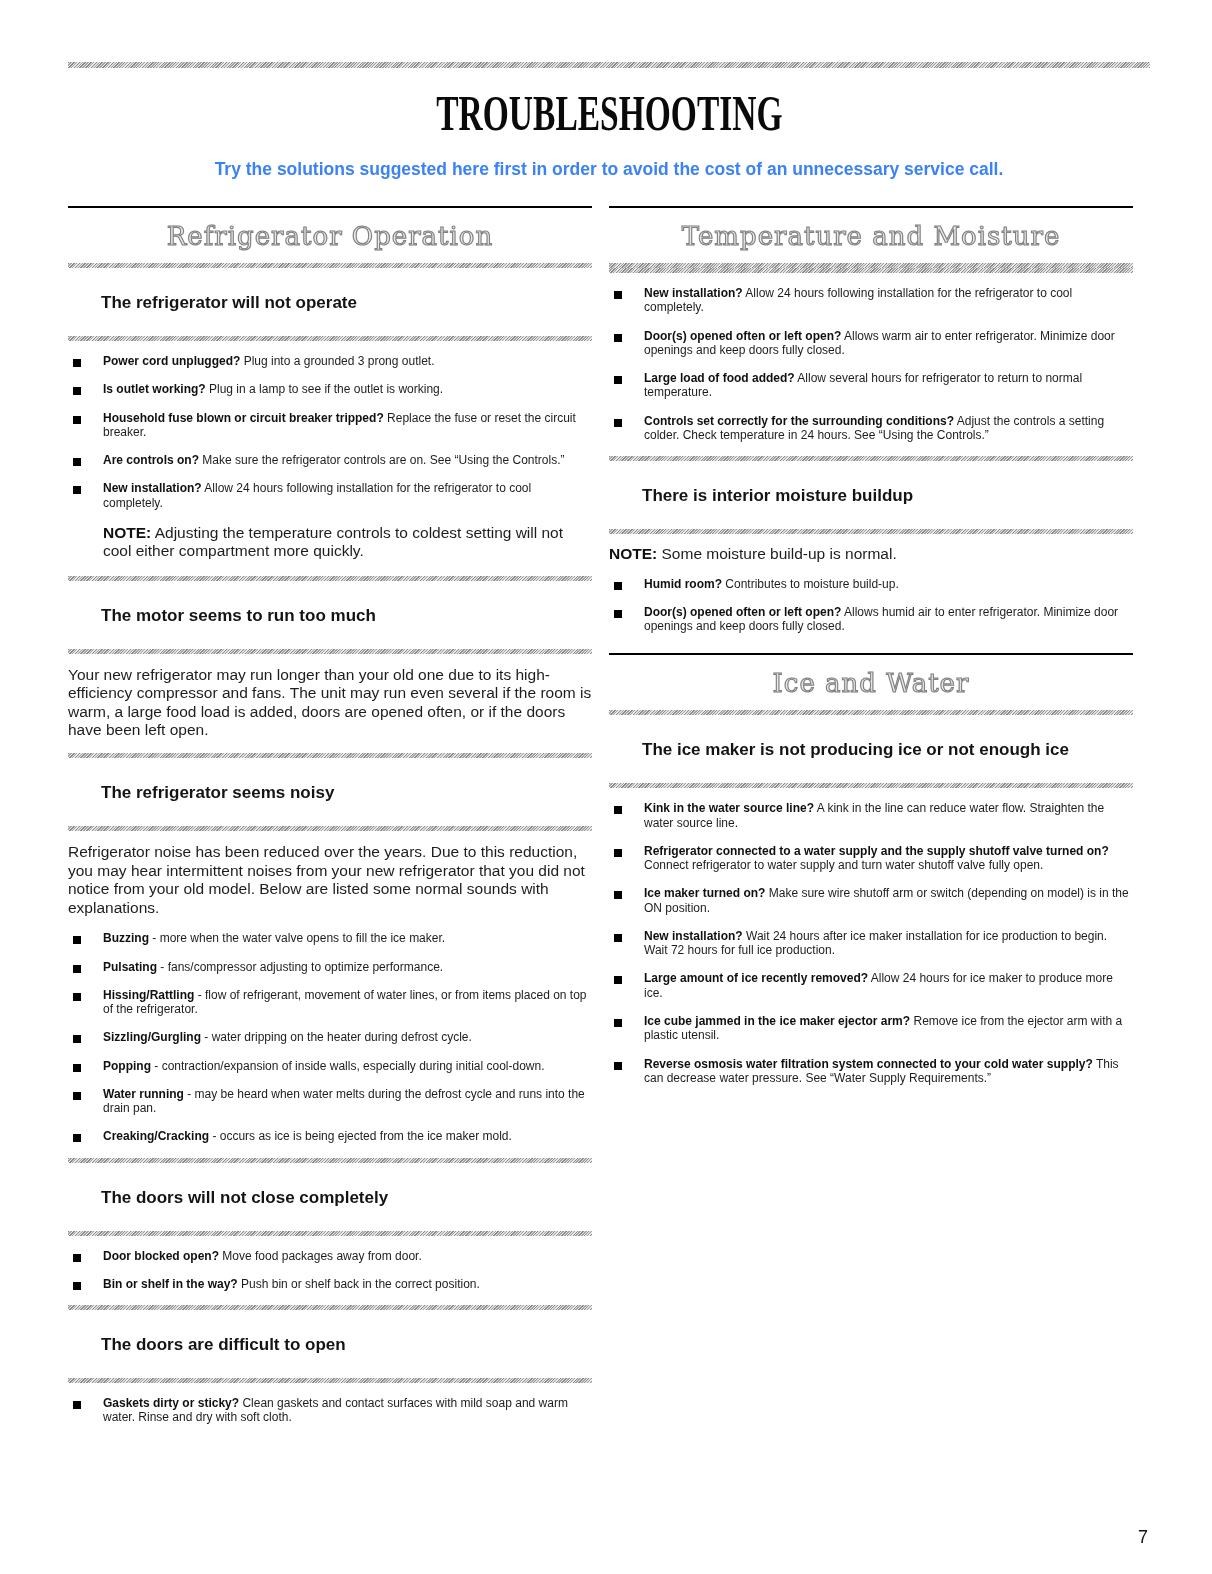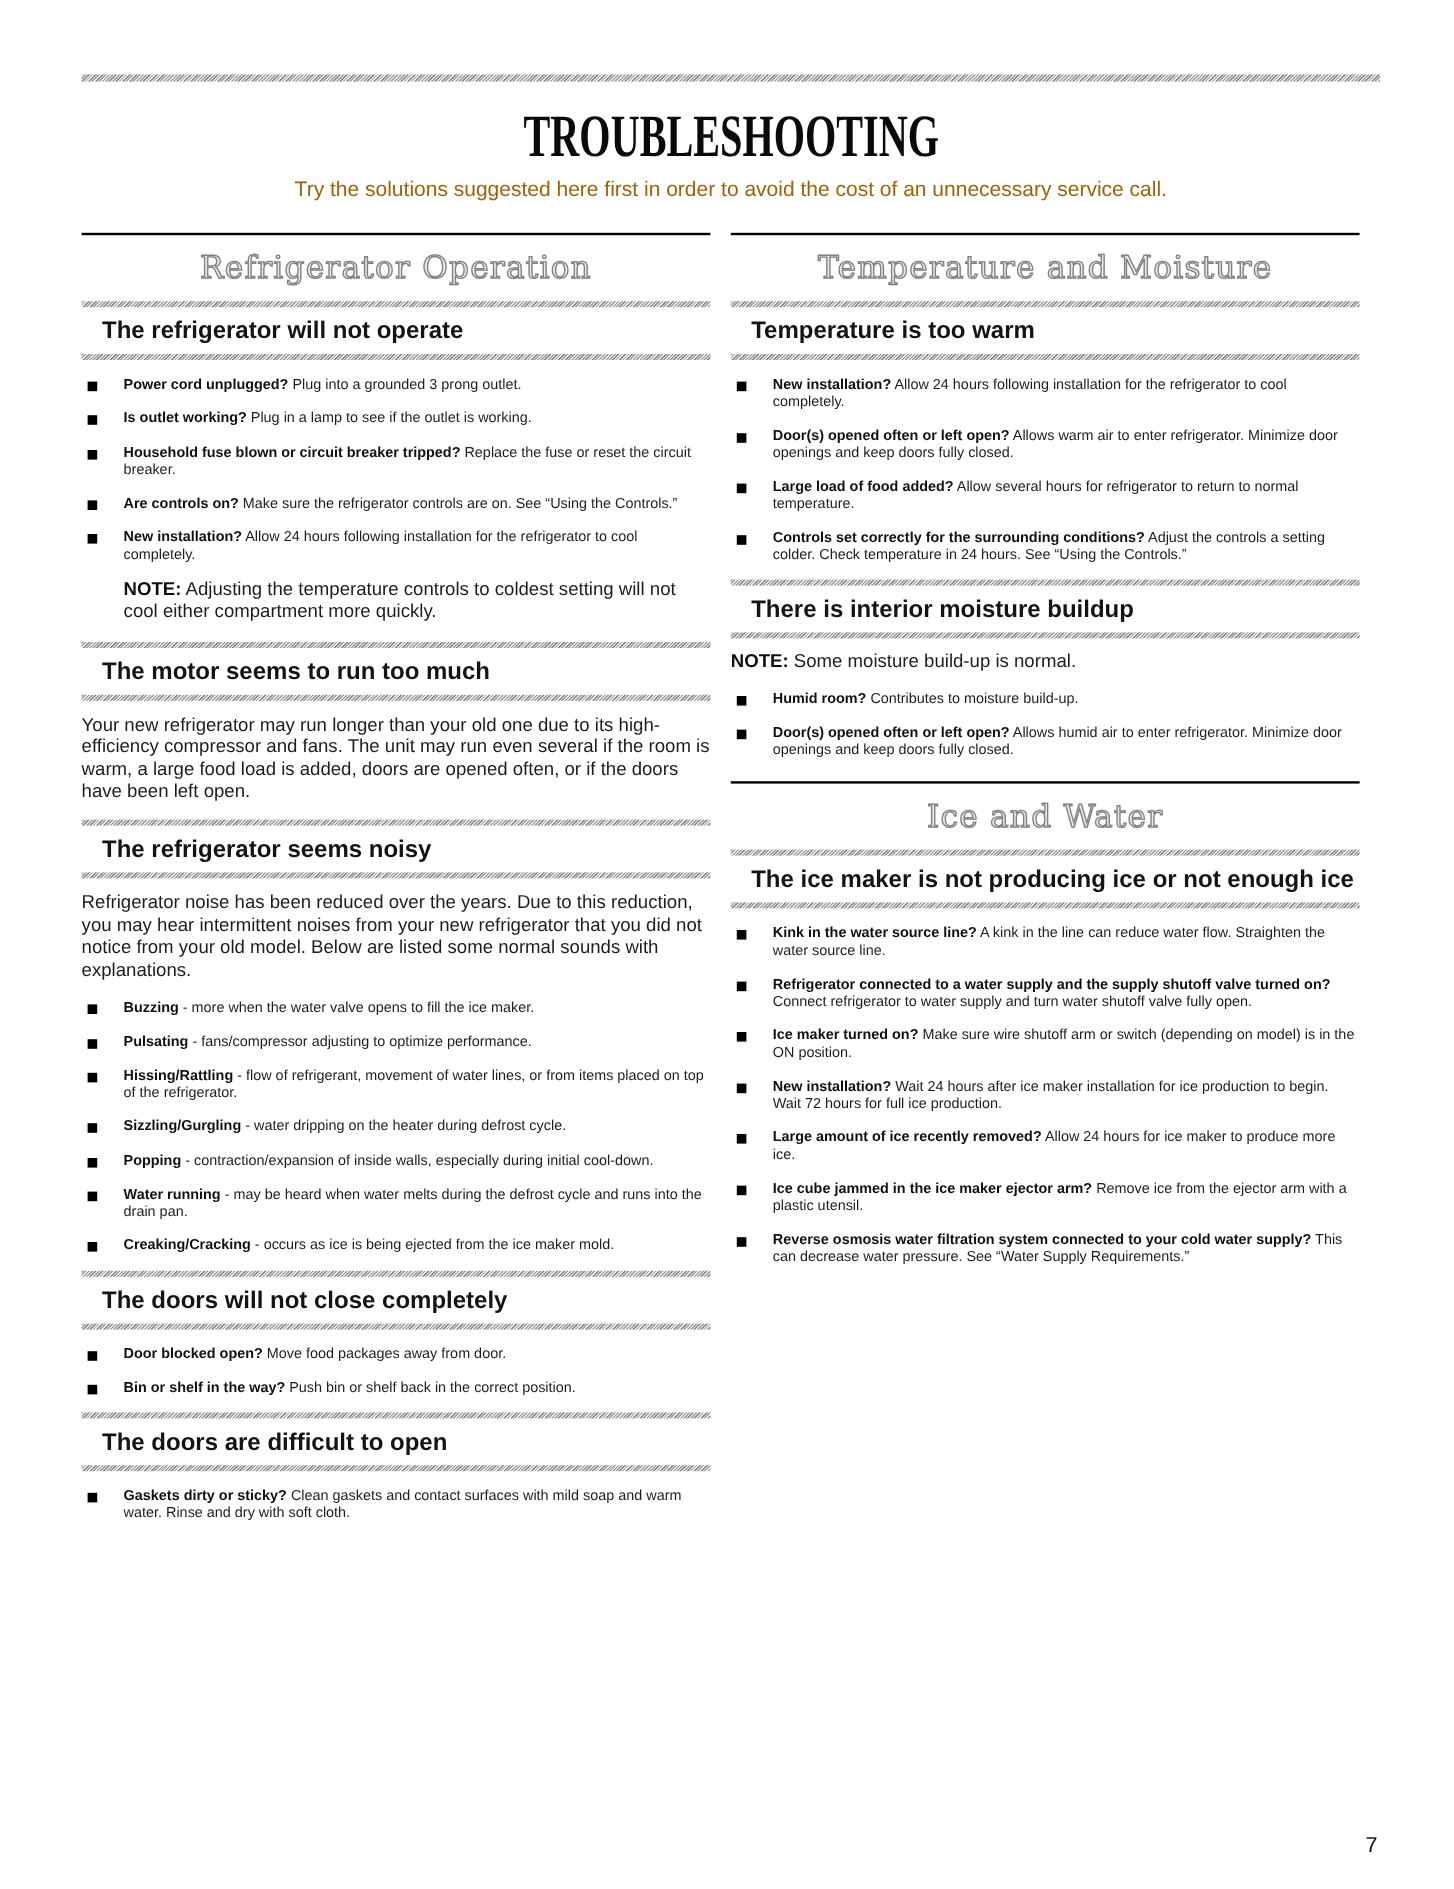--- a/index.html
+++ b/index.html
@@ -28,24 +28,24 @@
     font-weight:700;
     font-size:50px;
     line-height:1.02;
     transform:scaleX(0.67);
     transform-origin:center;
     white-space:nowrap;
     color:#0a0a0a;
     margin:6px 0 0 0;
   }
   .subtitle{
-    font-weight:400;
+    font-weight:700;
     font-size:17.5px;
-    margin-top:8px;
-    color:#a16207;
+    margin-top:20px;
+    color:#3b82f6;
   }
 
   .cols{display:flex;gap:17px;margin-top:26px;align-items:flex-start;}
   .col{width:524px;flex:none;}
 
   .group-rule{border-top:2.5px solid #000;}
   .group + .group{margin-top:20px;}
   .group-title{
     text-align:center;
     font-family:"DejaVu Serif","Liberation Serif",serif;
@@ -54,23 +54,23 @@
     letter-spacing:1px;
     margin:13px 0 12px 0;
     color:#e9e9e9;
     -webkit-text-stroke:1.1px #818181;
     text-shadow:0 0 1px #9a9a9a;
   }
 
   .section{margin-bottom:4px;}
   .section-head{margin-top:12px;}
   .section-title{
-    font-size:20px;
+    font-size:17px;
     font-weight:700;
-    margin:0;
+    margin:16px;
     padding:9px 0 7px 17px;
     color:#141414;
   }
 
   .para{
     font-size:15.5px;
     line-height:1.19;
     margin:12px 0 14px 0;
     color:#1d1d1d;
   }
@@ -237,21 +237,20 @@
       </div>
 
       <div class="col">
         <div class="group">
           <div class="group-rule"></div>
           <h2 class="group-title">Temperature and Moisture</h2>
 
           <div class="section">
             <div class="section-head">
               <div class="rule-tex"></div>
-              <h3 class="section-title">Temperature is too warm</h3>
               <div class="rule-tex"></div>
             </div>
             <div>
                 <div class="bullet">
                   <span class="sq"></span>
                   <div class="btext"><b>New installation?</b><span> Allow 24 hours following installation for the refrigerator to cool completely.</span></div>
                 </div>
                 <div class="bullet">
                   <span class="sq"></span>
                   <div class="btext"><b>Door(s) opened often or left open?</b><span> Allows warm air to enter refrigerator. Minimize door openings and keep doors fully closed.</span></div>

